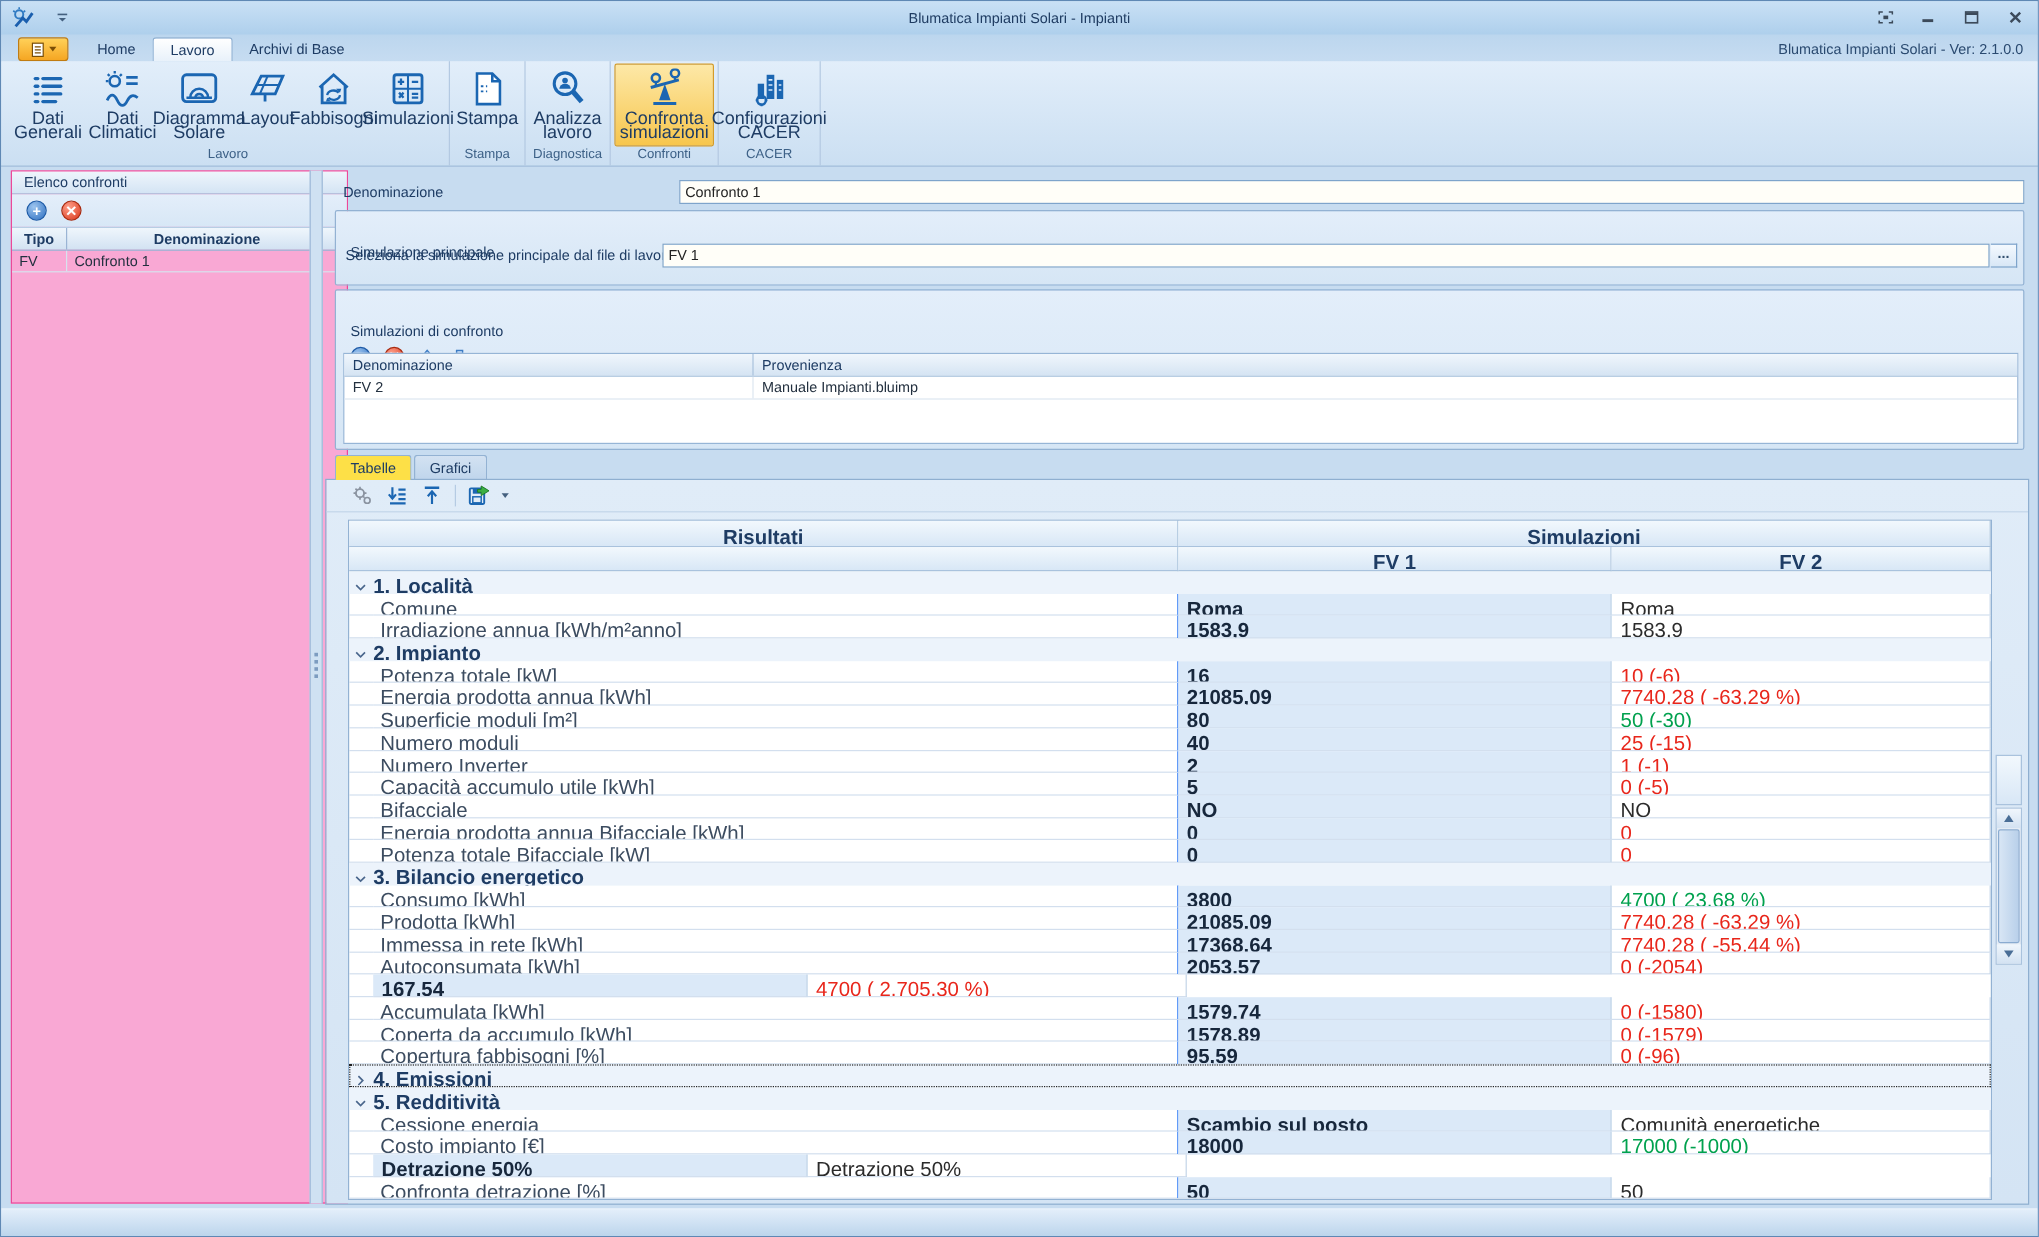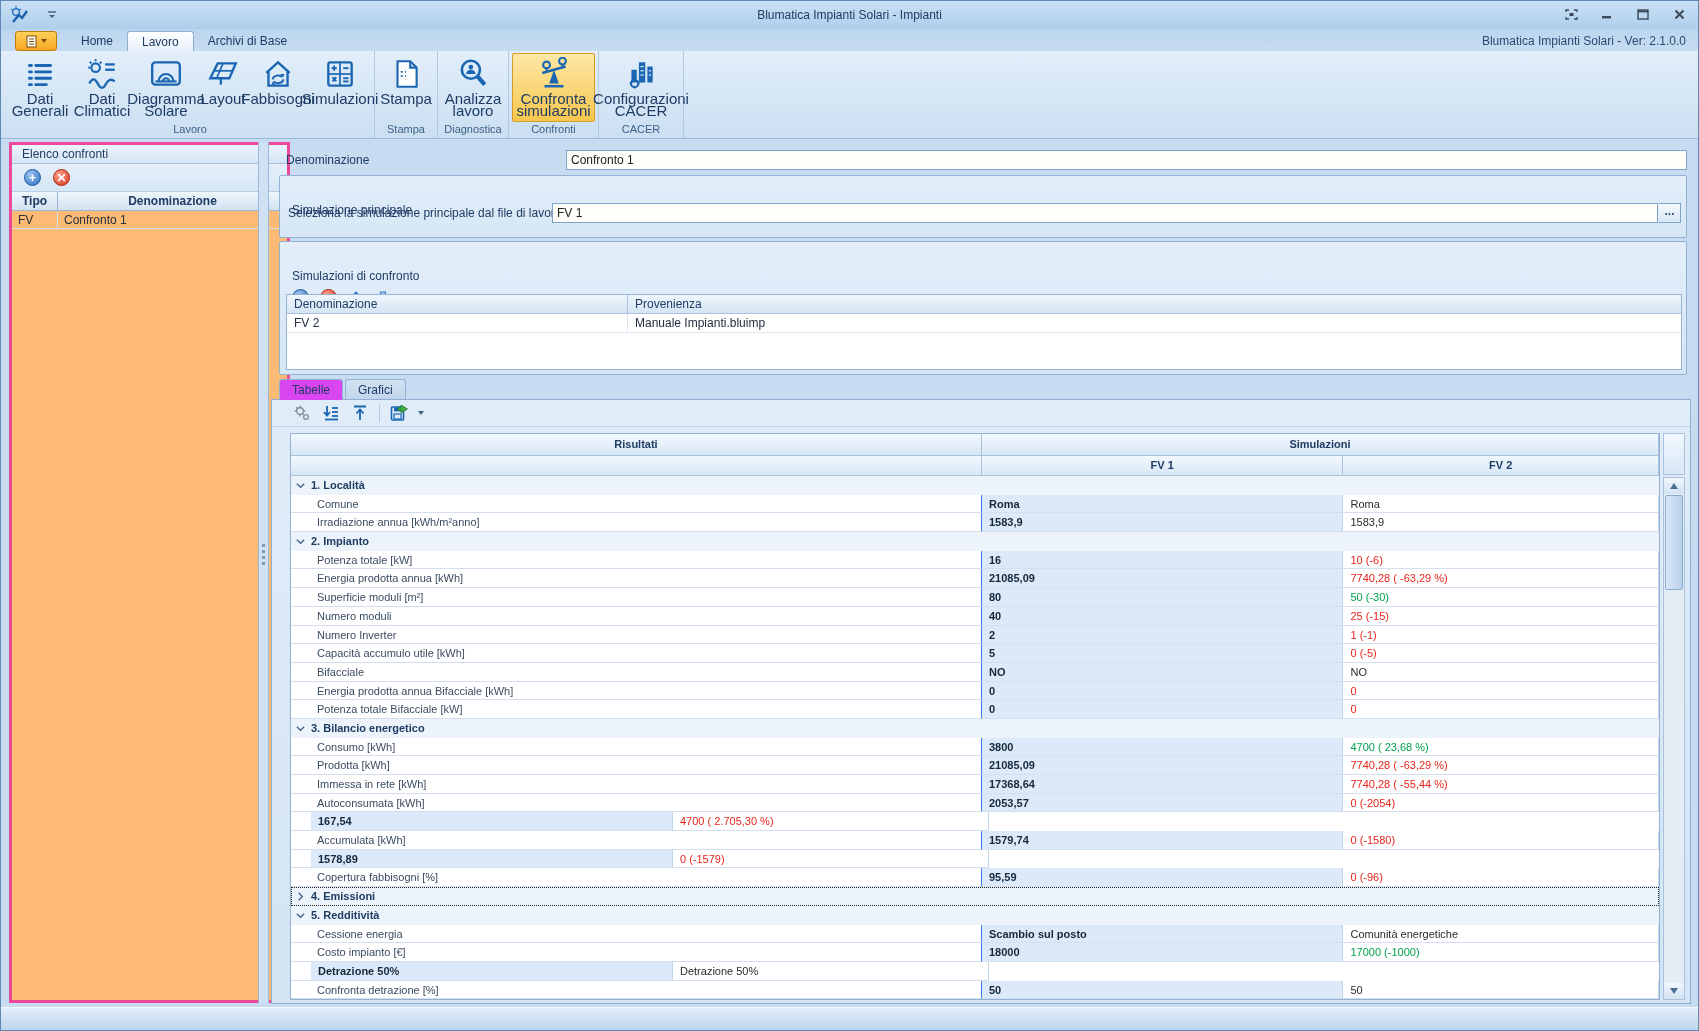--- a/index.html
+++ b/index.html
@@ -37,21 +37,21 @@
     border:1px solid transparent; border-radius:2px; }
   .rbtn .rbtn-label { font-size:15px; line-height:12px; text-align:center; color:#1e3c64; margin-top:2px; }
   .rbtn.active { background:linear-gradient(#fde8a7,var(--accent)); border:1px solid #d59c28; }
   .ric { width:34px; height:34px; }
 
   
   .workspace { position:absolute; left:0; top:138px; right:0; bottom:23px; background:#c7dcf0; }
 
   
   .left-panel { position:absolute; left:8px; top:3px; width:281px; bottom:4px;
-    border:3px solid #ec4899; background:#fdba74; }
+    border:1px solid #ec4899; background:#f9a8d4; }
   .lp-title { height:19px; background:linear-gradient(#eef5fc,#d4e4f4); border-bottom:1px solid #a9c2dd;
     padding:2px 0 0 10px; color:#1e3c64; }
   .lp-toolbar { height:28px; background:linear-gradient(#e4eefa,#d7e7f6); border-bottom:1px solid #b7cde4;
     display:flex; align-items:center; gap:12px; padding-left:12px; }
   .round-btn { width:17px; height:17px; border-radius:50%; display:flex; align-items:center; justify-content:center;
     font-weight:bold; font-size:12px; color:#fff; line-height:1; }
   .round-btn.blue { background:radial-gradient(circle at 35% 30%, #9cc4ef, #2e6fc0); border:1px solid #1d5aa6; }
   .round-btn.red  { background:radial-gradient(circle at 35% 30%, #ff9f8a, #d83518); border:1px solid #a82a10; }
   .arrow-btn { width:16px; height:16px; }
   .lp-thead { display:flex; height:19px; background:linear-gradient(#eff6fc,#d2e2f2);
@@ -91,21 +91,21 @@
   .ct-h1 { width:341px; border-right:1px solid #a9c2dd; padding:2px 0 0 7px; }
   .ct-h2 { flex:1; padding:2px 0 0 7px; }
   .ct-row { display:flex; height:19px; border-bottom:1px solid #dde7f1; color:#23303f; }
   .ct-c1 { width:341px; border-right:1px solid #dde7f1; padding:2px 0 0 7px; }
   .ct-c2 { flex:1; padding:2px 0 0 7px; }
 
   
   .subtabs { position:absolute; left:8px; top:240px; height:21px; display:flex; gap:2px; }
   .stab { padding:3px 12px; border:1px solid #93b2d3; border-bottom:none; border-radius:3px 3px 0 0;
     background:linear-gradient(#d3e2f2,#bfd5ec); color:#1e3c64; }
-  .stab.active { background:#d946ef; font-weight:normal; position:relative; z-index:2; }
+  .stab.active { background:#fde047; font-weight:normal; position:relative; z-index:2; }
 
   .tabpanel { position:absolute; left:0; right:0; top:260px; bottom:2px;
     border:1px solid #8fafd0; background:linear-gradient(#e0ecf8,#d4e4f4); }
   .grid-toolbar { height:27px; display:flex; align-items:center; gap:9px; padding-left:20px;
     border-bottom:1px solid #c2d5e9; }
   .tsep { width:1px; height:18px; background:#b5cbe3; }
   .ticon { width:20px; height:20px; display:flex; align-items:center; justify-content:center; }
   .caret-down { width:0; height:0; border-left:3px solid transparent; border-right:3px solid transparent; border-top:4px solid #44607f; }
 
   
@@ -125,21 +125,21 @@
   .sec-fill.f1 { width:362px; } .sec-fill.f2 { width:316px; }
   .section-row.focused { outline:1px dotted #222; outline-offset:-1px; }
   .data-row { height:18.7px; }
   .data-row .cell { border-bottom:1px solid #d3dfee; padding-top:3px; }
   .arrow-cell { width:20px; text-align:center; }
   .label-cell { width:672px; border-right:1px solid #3b82f6; padding-left:6px; color:#3c4c60; }
   .fv1-cell { width:362px; border-right:1px solid #c3d5e8; padding-left:7px; background:#dbe9f8;
     font-weight:bold; color:#17273c; }
   .fv2-cell { width:316px; border-right:1px solid #c3d5e8; padding-left:7px; color:#2b2b2b; }
   .fv2-cell.red { color:var(--neg); } .fv2-cell.green { color:var(--pos); }
-  .grid-font { font-size:11px; }
+  .grid-font { font-size:17px;align-items:center; }
 
   
   .scrollcol { width:22px; margin-left:3px; display:flex; flex-direction:column; }
   .scroll-caps { height:42px; background:linear-gradient(#f2f8fd,#d8e7f6); border:1px solid #a9c2dd; }
   .vscroll { flex:1; margin-top:2px; background:#e4ecf5; border:1px solid #a9c2dd; display:flex; flex-direction:column; height:524px; }
   .sbtn { height:16px; background:linear-gradient(#f0f6fc,#d3e2f2); display:flex; align-items:center; justify-content:center; }
   .tri-up { width:0; height:0; border-left:4px solid transparent; border-right:4px solid transparent; border-bottom:6px solid #4a6e96; }
   .tri-dn { width:0; height:0; border-left:4px solid transparent; border-right:4px solid transparent; border-top:6px solid #4a6e96; }
   .sthumb { height:95px; margin:1px; background:linear-gradient(90deg,#d8e6f5,#b9d0ea); border:1px solid #8aabd0; border-radius:2px; }
   .strack { flex:1; }
@@ -630,20 +630,21 @@
                   <div class="cell fv2-cell red">4700 ( 2.705,30 %)</div>
                 </div>
                 <div class="grid-row data-row">
                   <div class="cell arrow-cell"></div>
                   <div class="cell label-cell">Accumulata [kWh]</div>
                   <div class="cell fv1-cell">1579,74</div>
                   <div class="cell fv2-cell red">0 (-1580)</div>
                 </div>
                 <div class="grid-row data-row">
                   <div class="cell arrow-cell"></div>
+                  <div class="cell label-cell">Coperta da accumulo [kWh]</div>
                   <div class="cell fv1-cell">1578,89</div>
                   <div class="cell fv2-cell red">0 (-1579)</div>
                 </div>
                 <div class="grid-row data-row">
                   <div class="cell arrow-cell"></div>
                   <div class="cell label-cell">Copertura fabbisogni [%]</div>
                   <div class="cell fv1-cell">95,59</div>
                   <div class="cell fv2-cell red">0 (-96)</div>
                 </div>
                 <div class="grid-row section-row focused">

